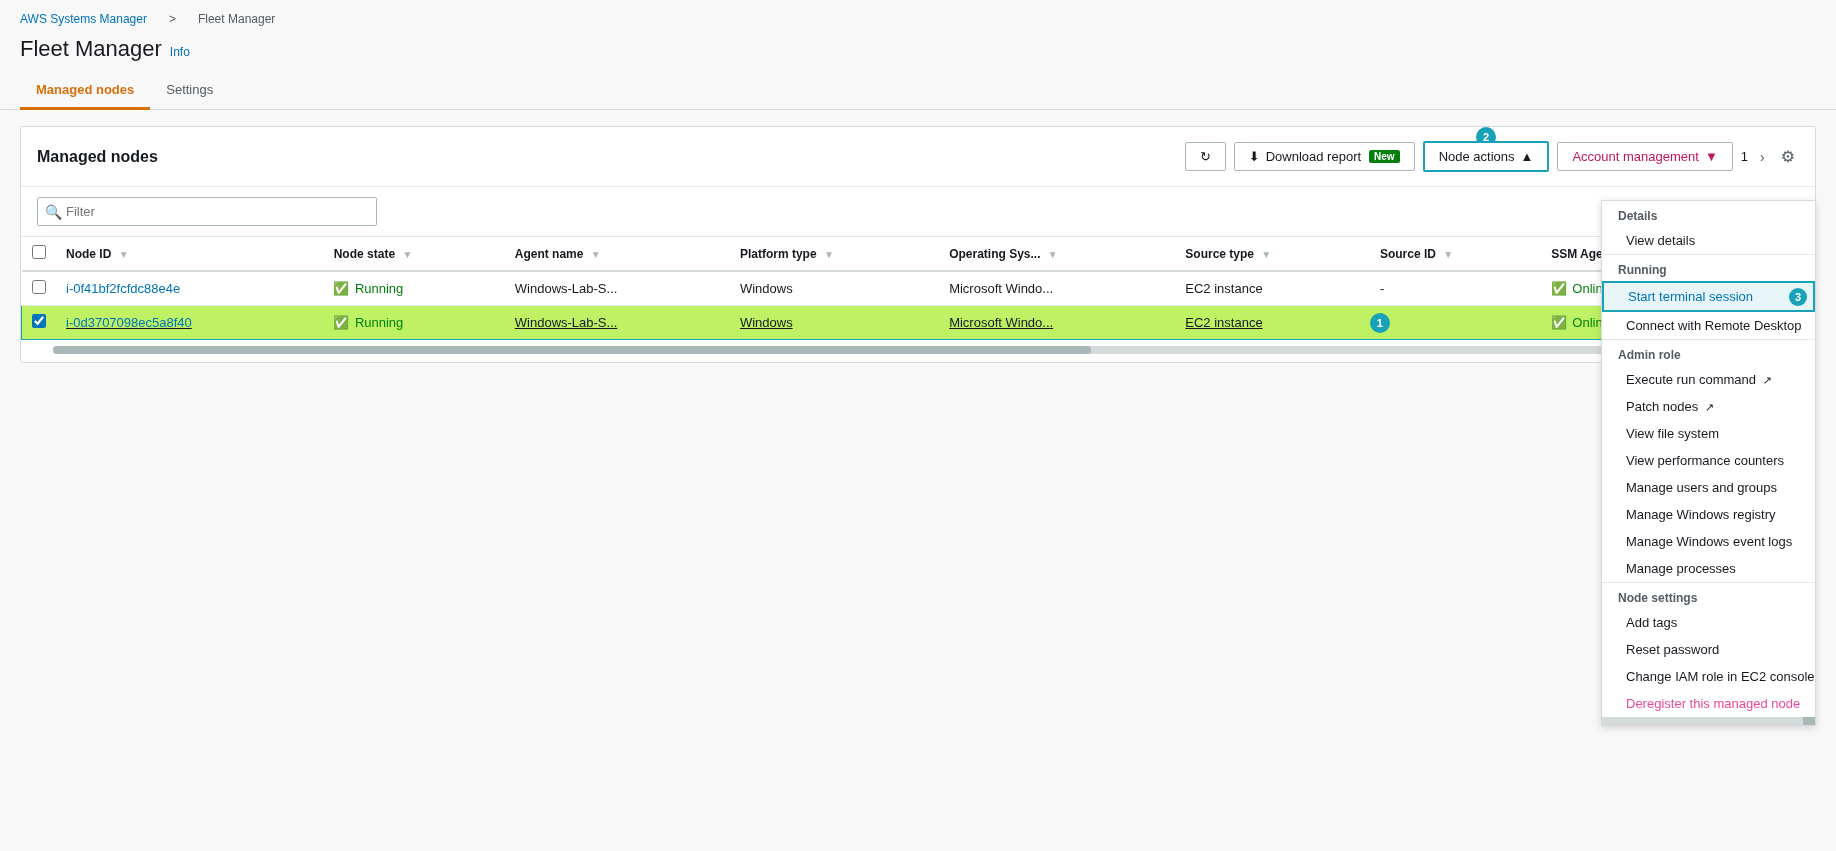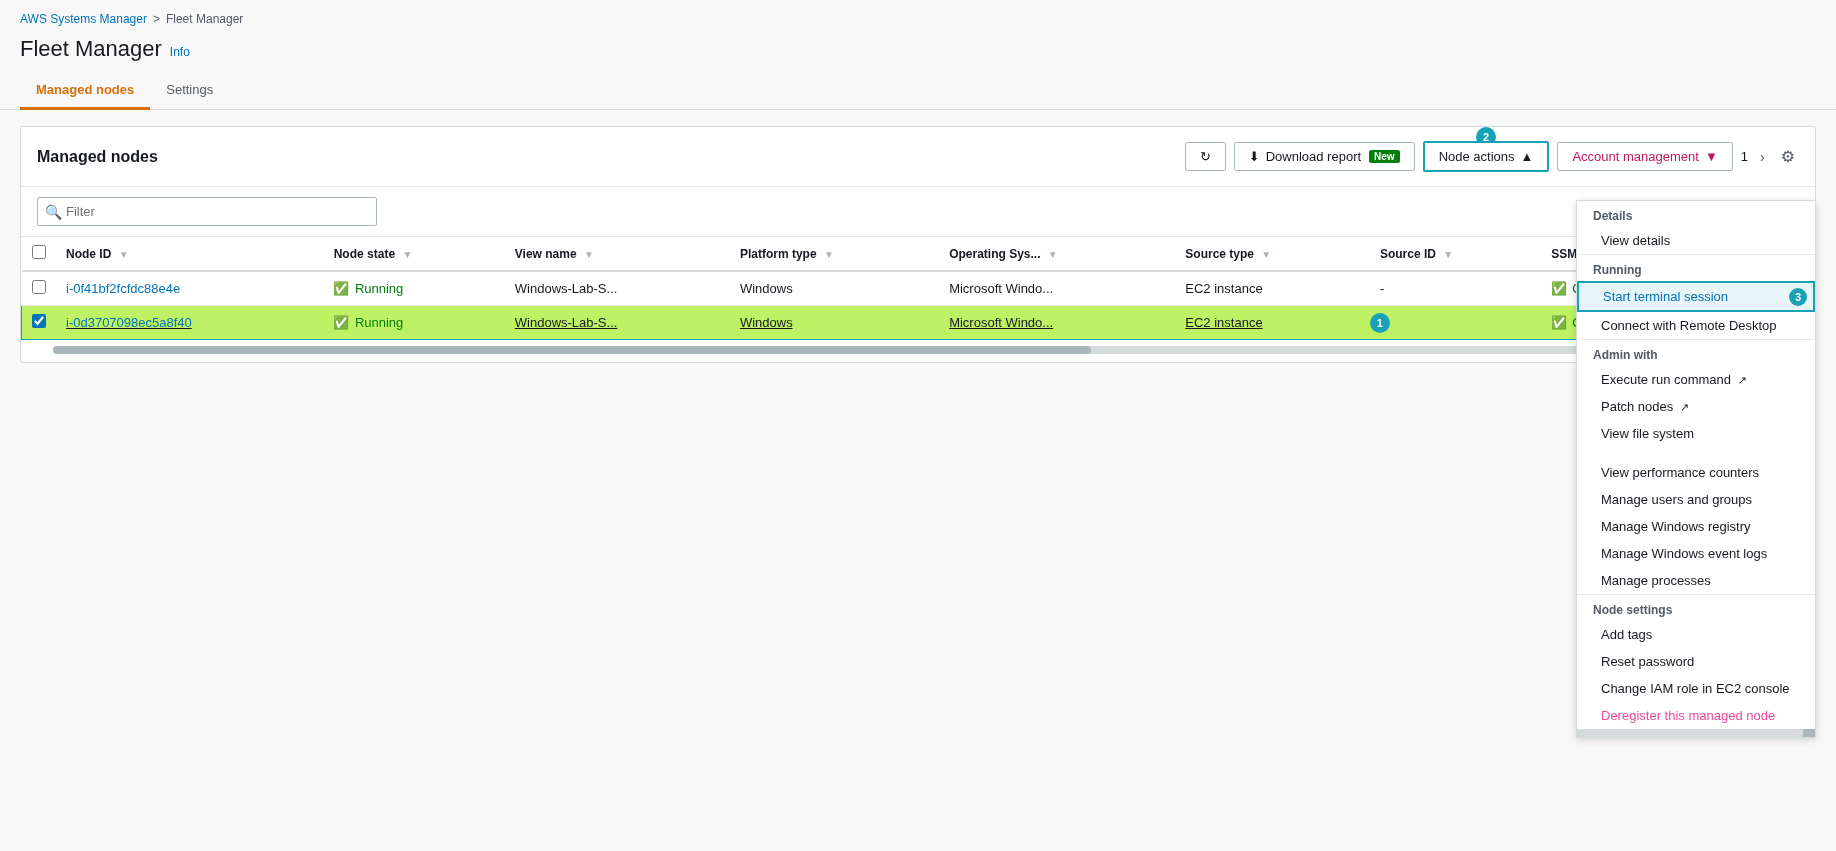--- a/index.html
+++ b/index.html
@@ -1,18 +1,18 @@
 <!DOCTYPE html>
 <html><head>
   <meta charset="utf-8">
   <style>
     * { box-sizing: border-box; margin: 0; padding: 0; }
     body { font-family: "Amazon Ember", "Helvetica Neue", Arial, sans-serif; font-size: 13px; background: #f8f8f8; color: #16191f; }
 
-    .breadcrumb { display: flex; align-items: flex-start; gap: 6px; padding: 12px 20px 6px; font-size: 12px; color: #545b64; }
+    .breadcrumb { display: flex; align-items: flex-start; gap: 22px; padding: 12px 20px 6px; font-size: 12px; color: #545b64; }
     .breadcrumb a { color: #0073bb; text-decoration: none; }
 
     .page-header { padding: 4px 20px 0; display: flex; align-items: center; gap: 10px; }
     .page-title { font-size: 22px; font-weight: 300; color: #16191f; }
     .info-badge { color: #0073bb; font-size: 12px; cursor: pointer; }
 
     .tabs { display: flex; padding: 0 20px; border-bottom: 1px solid #d5dbdb; margin-top: 10px; }
     .tab { padding: 10px 16px; font-size: 13px; cursor: pointer; color: #545b64; border-bottom: 3px solid transparent; margin-bottom: -1px; }
     .tab.active { color: #d5700b; border-bottom: 3px solid #d5700b; font-weight: 600; }
 
@@ -158,21 +158,21 @@
             </th>
             <th>
               <span>Node ID</span>
               <span class="sort-icon">▼</span>
             </th>
             <th>
               <span>Node state</span>
               <span class="sort-icon">▼</span>
             </th>
             <th>
-              <span>View name</span>
+              <span>Agent name</span>
               <span class="sort-icon">▼</span>
             </th>
             <th>
               <span>Platform type</span>
               <span class="sort-icon">▼</span>
             </th>
             <th>
               <span>Operating Sys...</span>
               <span class="sort-icon">▼</span>
             </th>
@@ -252,31 +252,31 @@
     </div>
 
     <div style="margin: 6px 16px 8px;">
       <div class="scrollbar-track">
           <div class="scrollbar-thumb"></div>
         </div>
     </div>
   </div>
 </div>
 
-<div class="dropdown-container" id="dropdown-menu" style="top: 200px; right: 20px; width: 240px;">
+<div class="dropdown-container" id="dropdown-menu" style="top: 200px; right: 20px; width: 215px;">
 <div class="dropdown-section-header">Details</div>
     <div class="dropdown-item" style="position: relative;">View details</div>
     <div class="dropdown-section-header">Running</div>
     <div class="dropdown-item highlighted" style="position: relative;">Start terminal session <span style="position:absolute;right:6px;top:50%;transform:translateY(-50%);background:#17a2b8;color:#fff;width:18px;height:18px;border-radius:50%;display:inline-flex;align-items:center;justify-content:center;font-size:11px;font-weight:700;">3</span></div>
     <div class="dropdown-item" style="position: relative;">Connect with Remote Desktop</div>
-    <div class="dropdown-section-header">Admin with</div>
+    <div class="dropdown-section-header">Admin role</div>
     <div class="dropdown-item" style="position: relative;">Execute run command <span class="ext-icon">↗</span></div>
     <div class="dropdown-item" style="position: relative;">Patch nodes <span class="ext-icon">↗</span></div>
     <div class="dropdown-item" style="position: relative;">View file system</div>
-    <div class="dropdown-item" style="position: relative; margin-top: 12px;">View performance counters</div>
+    <div class="dropdown-item" style="position: relative;">View performance counters</div>
     <div class="dropdown-item" style="position: relative;">Manage users and groups</div>
     <div class="dropdown-item" style="position: relative;">Manage Windows registry</div>
     <div class="dropdown-item" style="position: relative;">Manage Windows event logs</div>
     <div class="dropdown-item" style="position: relative;">Manage processes</div>
     <div class="dropdown-section-header">Node settings</div>
     <div class="dropdown-item" style="position: relative;">Add tags</div>
     <div class="dropdown-item" style="position: relative;">Reset password</div>
     <div class="dropdown-item" style="position: relative;">Change IAM role in EC2 console</div>
     <div class="dropdown-item disabled" style="position: relative;">Deregister this managed node</div>
     <div style="height: 8px; background: rgb(213, 219, 219); border-radius: 0px; display: flex; align-items: center;">

